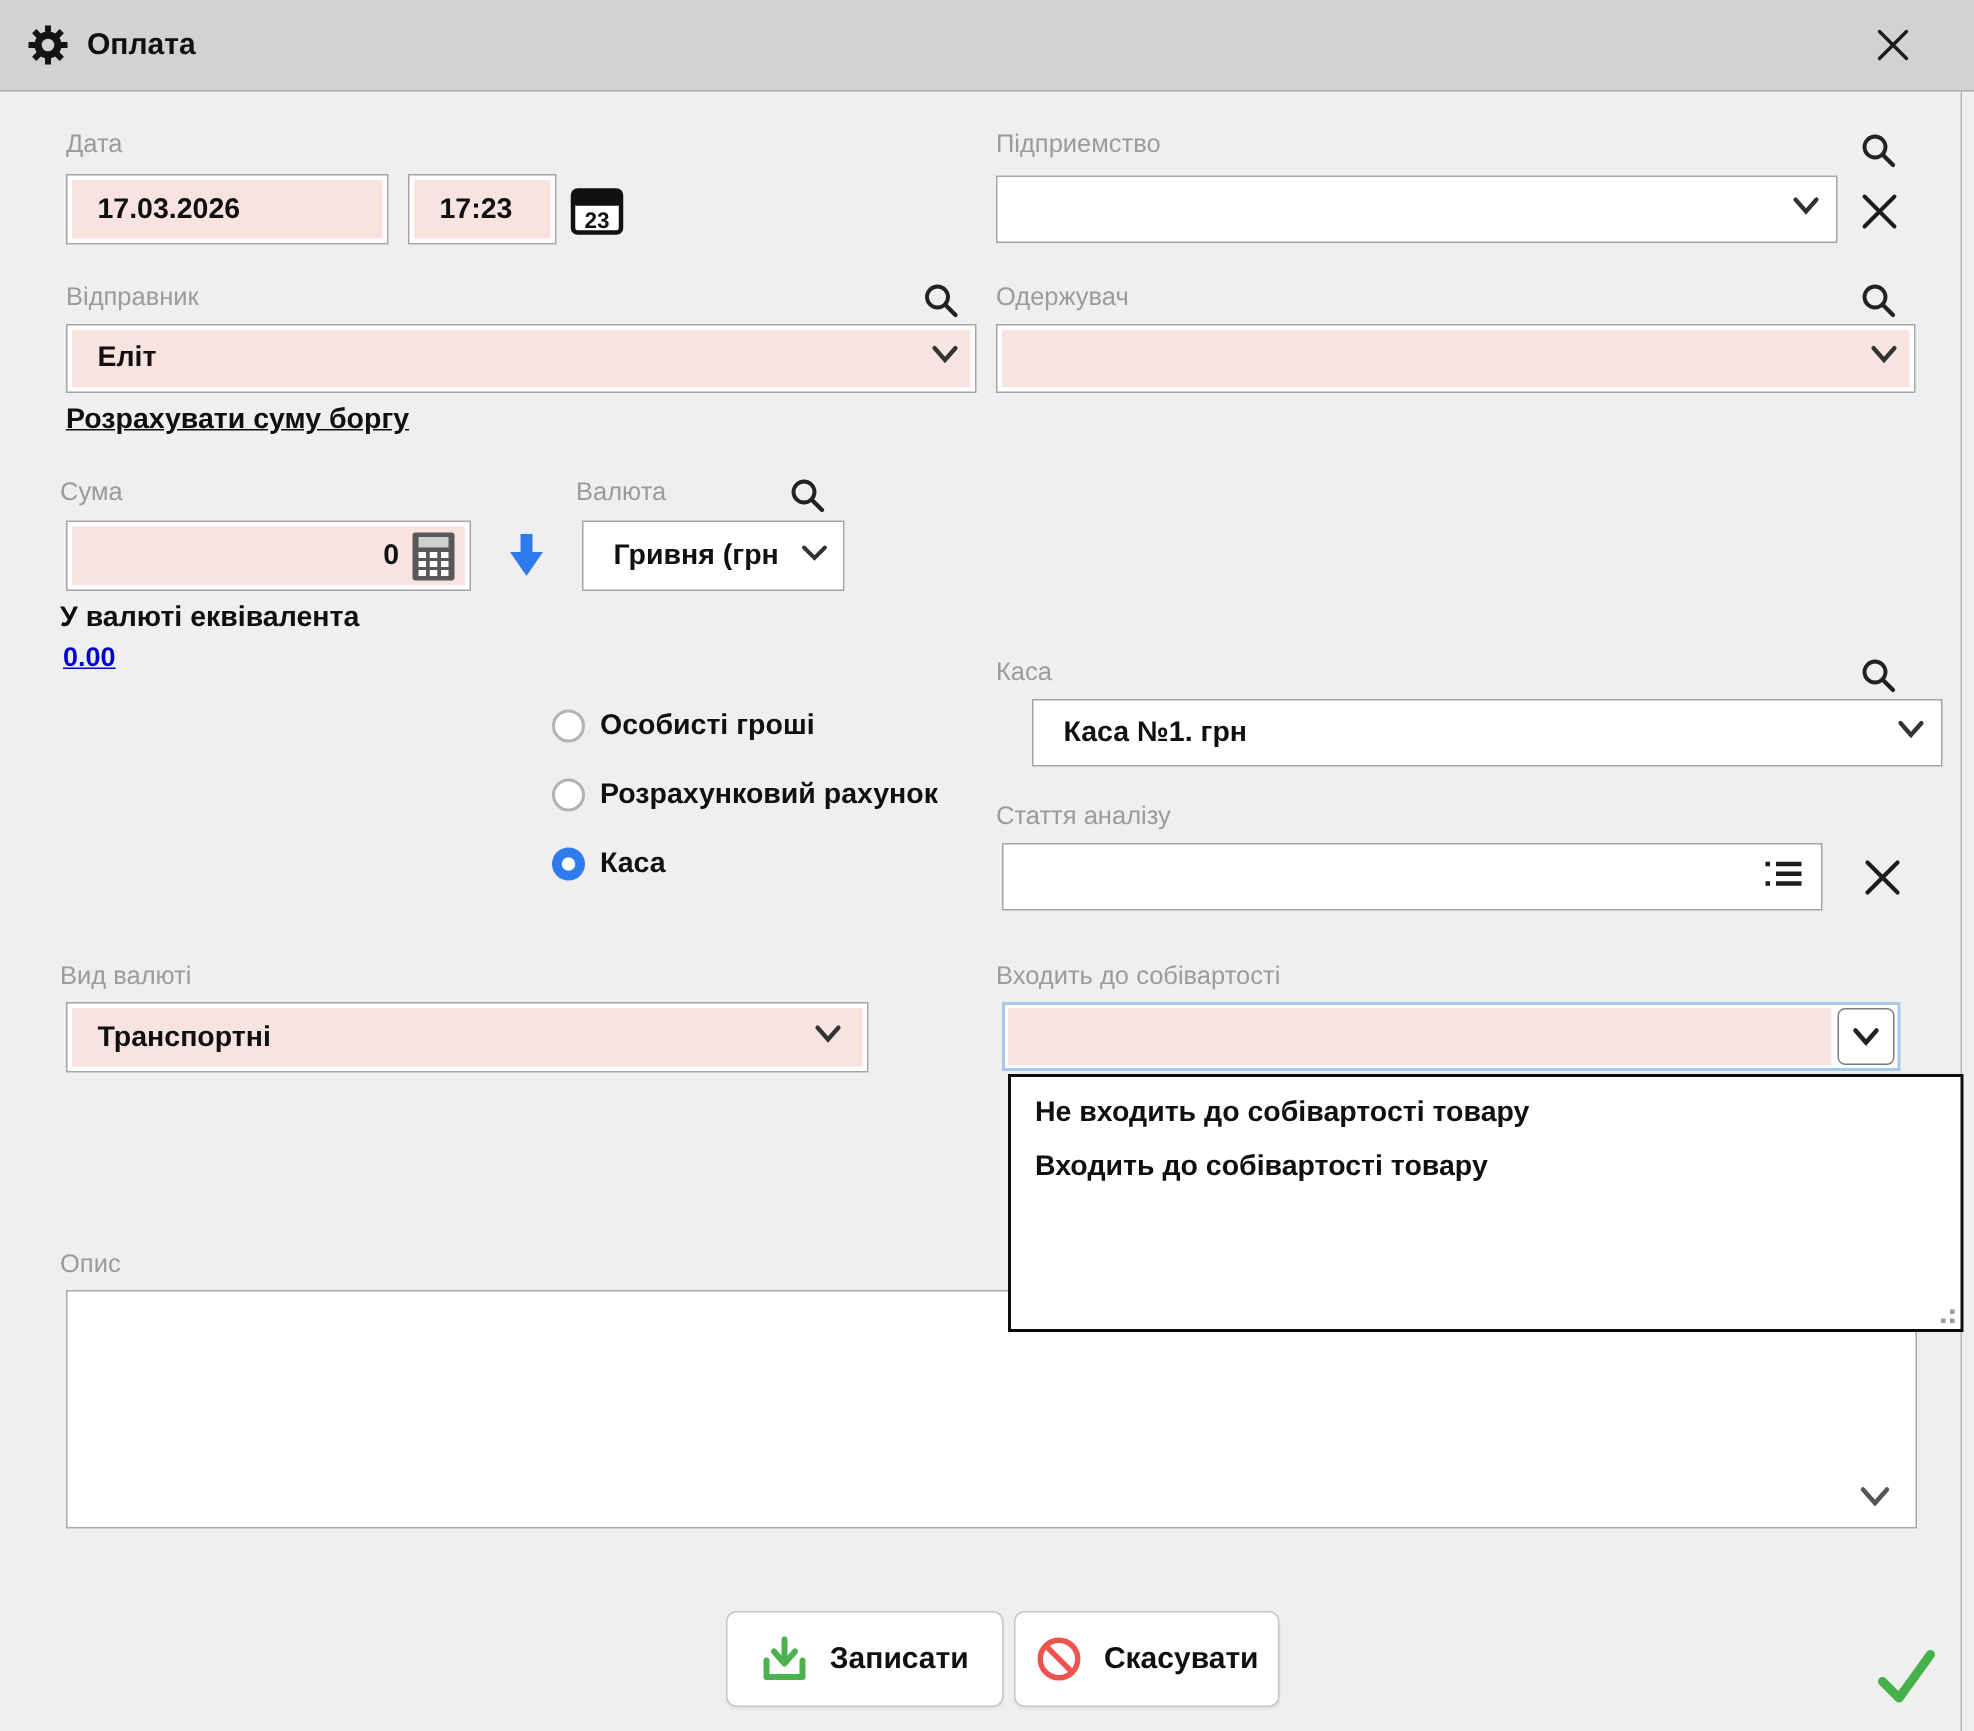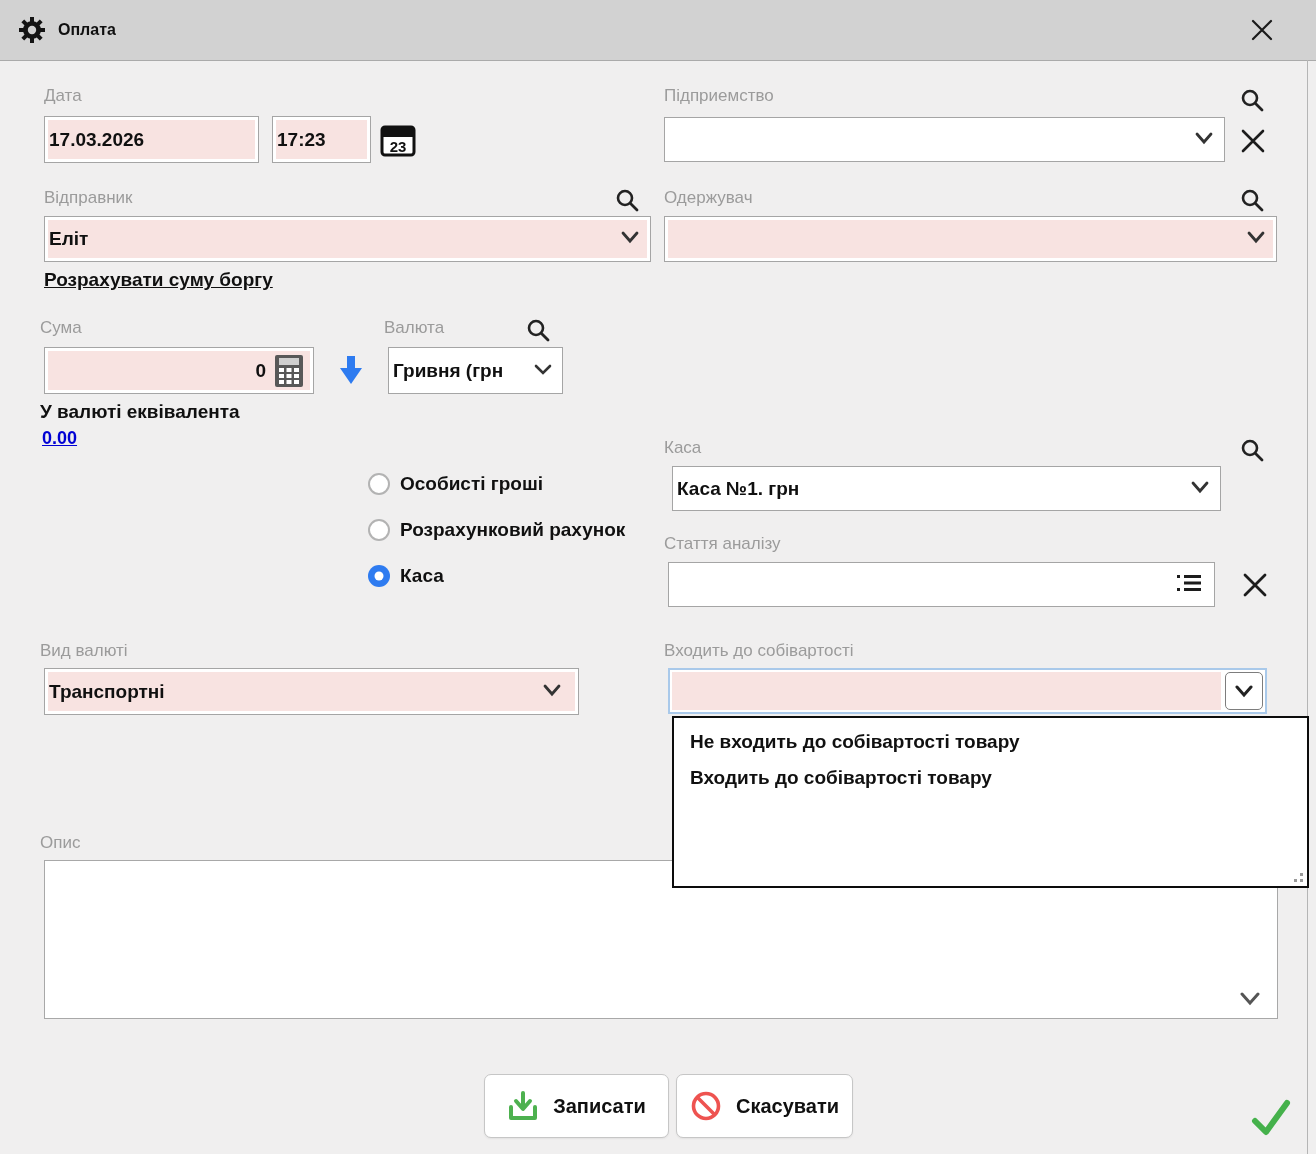--- a/index.html
+++ b/index.html
@@ -1,31 +1,31 @@
 <!DOCTYPE html>
 <html><head>
 <meta charset="utf-8">
 <style>
   html,body{margin:0;padding:0;}
   body{font-family:"Liberation Sans","DejaVu Sans",sans-serif;background:#efefef;}
   .dlg{position:relative;width:1316px;height:1154px;background:#f0efef;overflow:hidden;}
 
   
   .titlebar{position:absolute;left:0;top:0;width:1316px;height:60px;background:#d2d2d2;border-bottom:1px solid #aaa;display:flex;align-items:center;}
-  .titlebar .title{margin-left:58px;font-size:16px;font-weight:700;color:#101010;}
+  .titlebar .title{margin-left:58px;font-size:20px;font-weight:700;color:#101010;}
   .icon-abs{position:absolute;display:flex;align-items:center;justify-content:center;}
 
   .lbl{position:absolute;font-size:17px;color:#9b9b9b;white-space:nowrap;}
   .blk{position:absolute;font-size:19px;font-weight:600;color:#101010;white-space:nowrap;}
 
   
   .field{position:absolute;border:1px solid #a5a5a5;background:#fff;box-sizing:border-box;}
   .field .fill{position:absolute;left:3px;top:3px;right:3px;bottom:3px;background:#f8e3e1;display:flex;align-items:center;overflow:hidden;}
   .field .fill.white{background:#fff;}
-  .field .txt{font-size:19px;font-weight:600;color:#101010;padding-left:1px;white-space:nowrap;}
+  .field .txt{font-size:19px;font-weight:600;color:#101010;padding-left:17px;white-space:nowrap;}
   .chev{position:absolute;right:10px;top:50%;transform:translateY(-50%);}
   .link{position:absolute;font-size:19px;font-weight:600;color:#101010;text-decoration:underline;white-space:nowrap;cursor:pointer;}
   .bluelink{color:#0000d4;}
 
   
   .radio-row{position:absolute;display:flex;gap:10px;}
   .radio{width:22px;height:22px;border-radius:50%;border:2px solid #b3b3b3;background:#fff;box-sizing:border-box;position:relative;flex:0 0 auto;}
   .radio.selected{border:none;background:#2e7bf0;}
   .radio.selected::after{content:"";position:absolute;left:50%;top:50%;width:9px;height:9px;border-radius:50%;background:#fff;transform:translate(-50%,-50%);}
   .radio-row .rlbl{font-size:19px;font-weight:600;color:#101010;white-space:nowrap;}
@@ -229,21 +229,21 @@
     <span class="rlbl">Каса</span>
   </div>
 
   <span class="lbl" style="left:664px;top:438px;">Каса</span>
   <span class="icon-abs" style="left:1238px;top:436px;width:28px;height:28px;cursor:pointer;">
     <svg width="26" height="26" viewBox="0 0 26 26">
         <circle cx="11" cy="11" r="7" fill="none" stroke="#222" stroke-width="2.6"></circle>
         <path d="M16.5 16.5 L23 23" stroke="#222" stroke-width="2.8" stroke-linecap="round"></path>
       </svg>
   </span>
-  <div class="field" style="left:672px;top:466px;width:549px;height:45px;">
+  <div class="field" style="left:688px;top:466px;width:607px;height:45px;">
     <div class="fill white">
         <span class="txt">Каса №1. грн</span>
       </div>
     <span class="chev">
       <svg width="20" height="13" viewBox="0 0 20 13">
           <path d="M3 2 L10 10 L17 2" fill="none" stroke="#333" stroke-width="2.8" stroke-linecap="round"></path>
         </svg>
     </span>
   </div>
 

